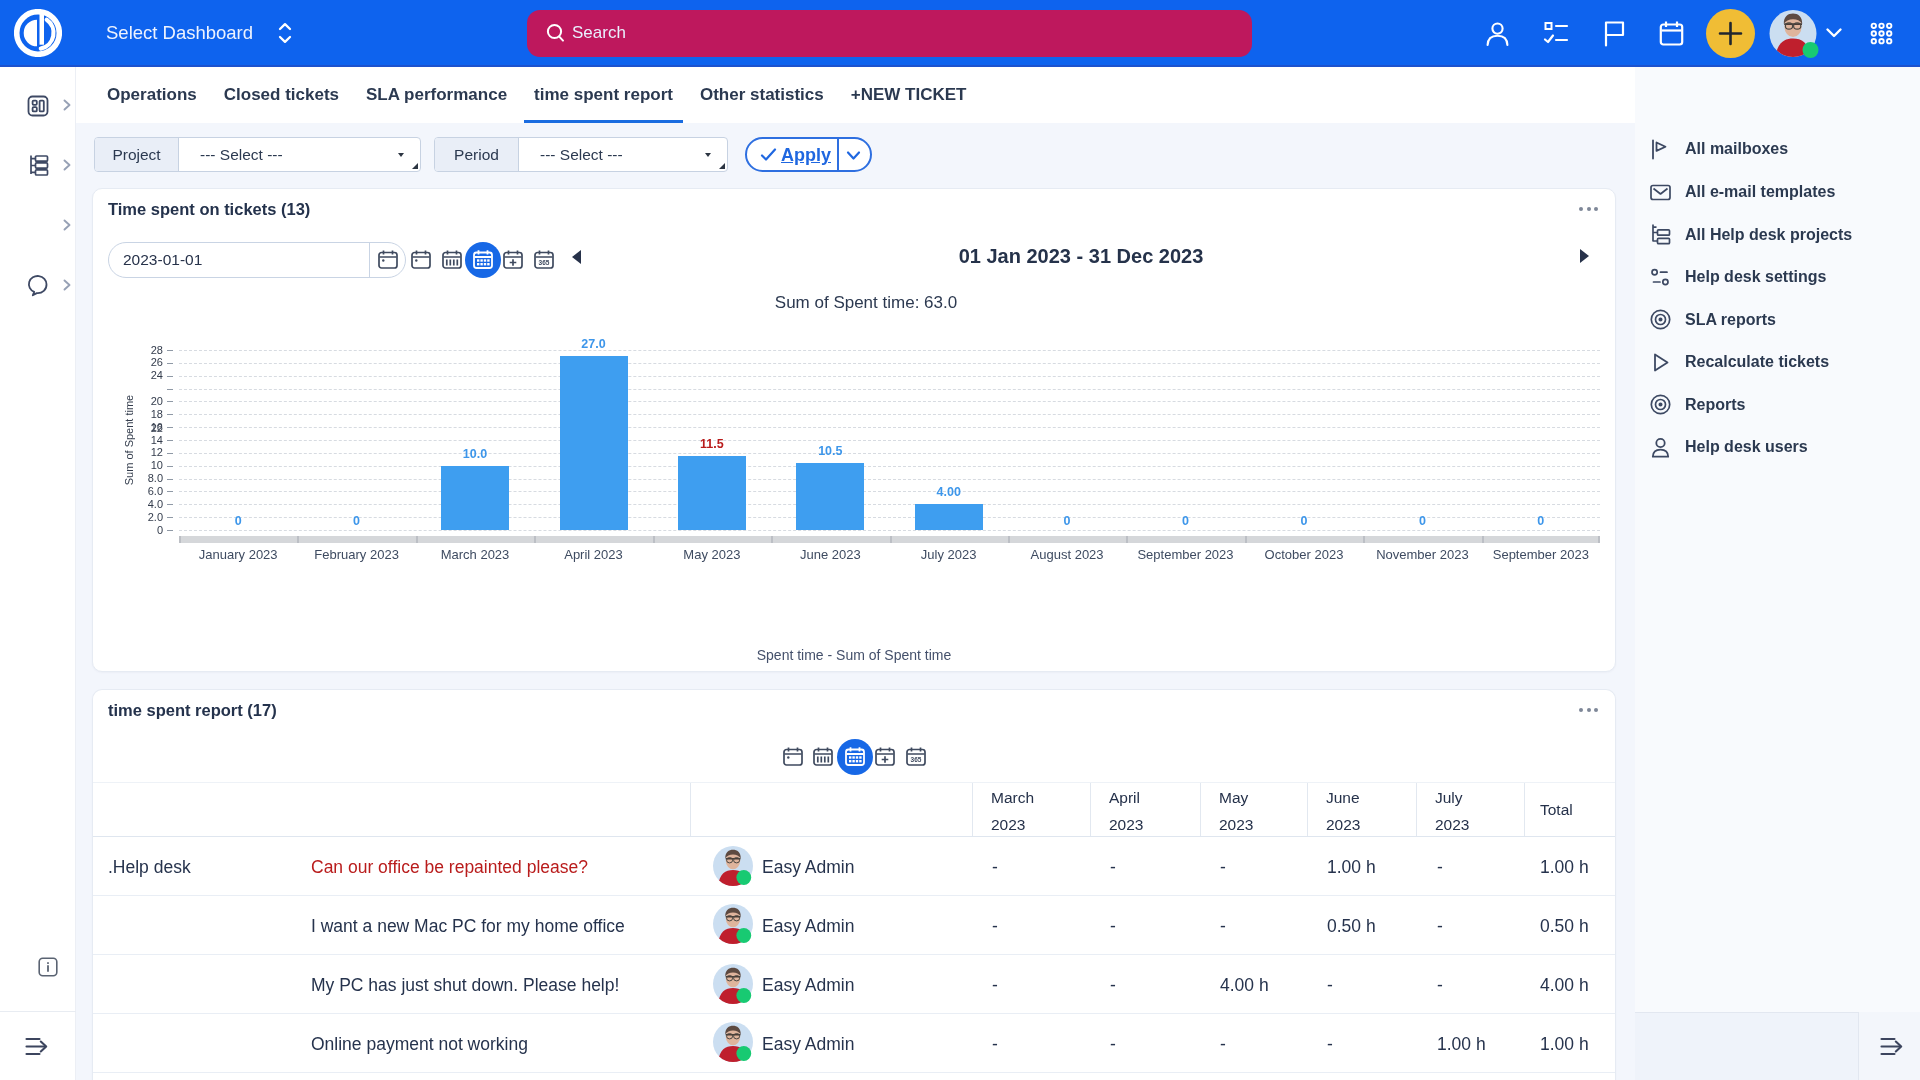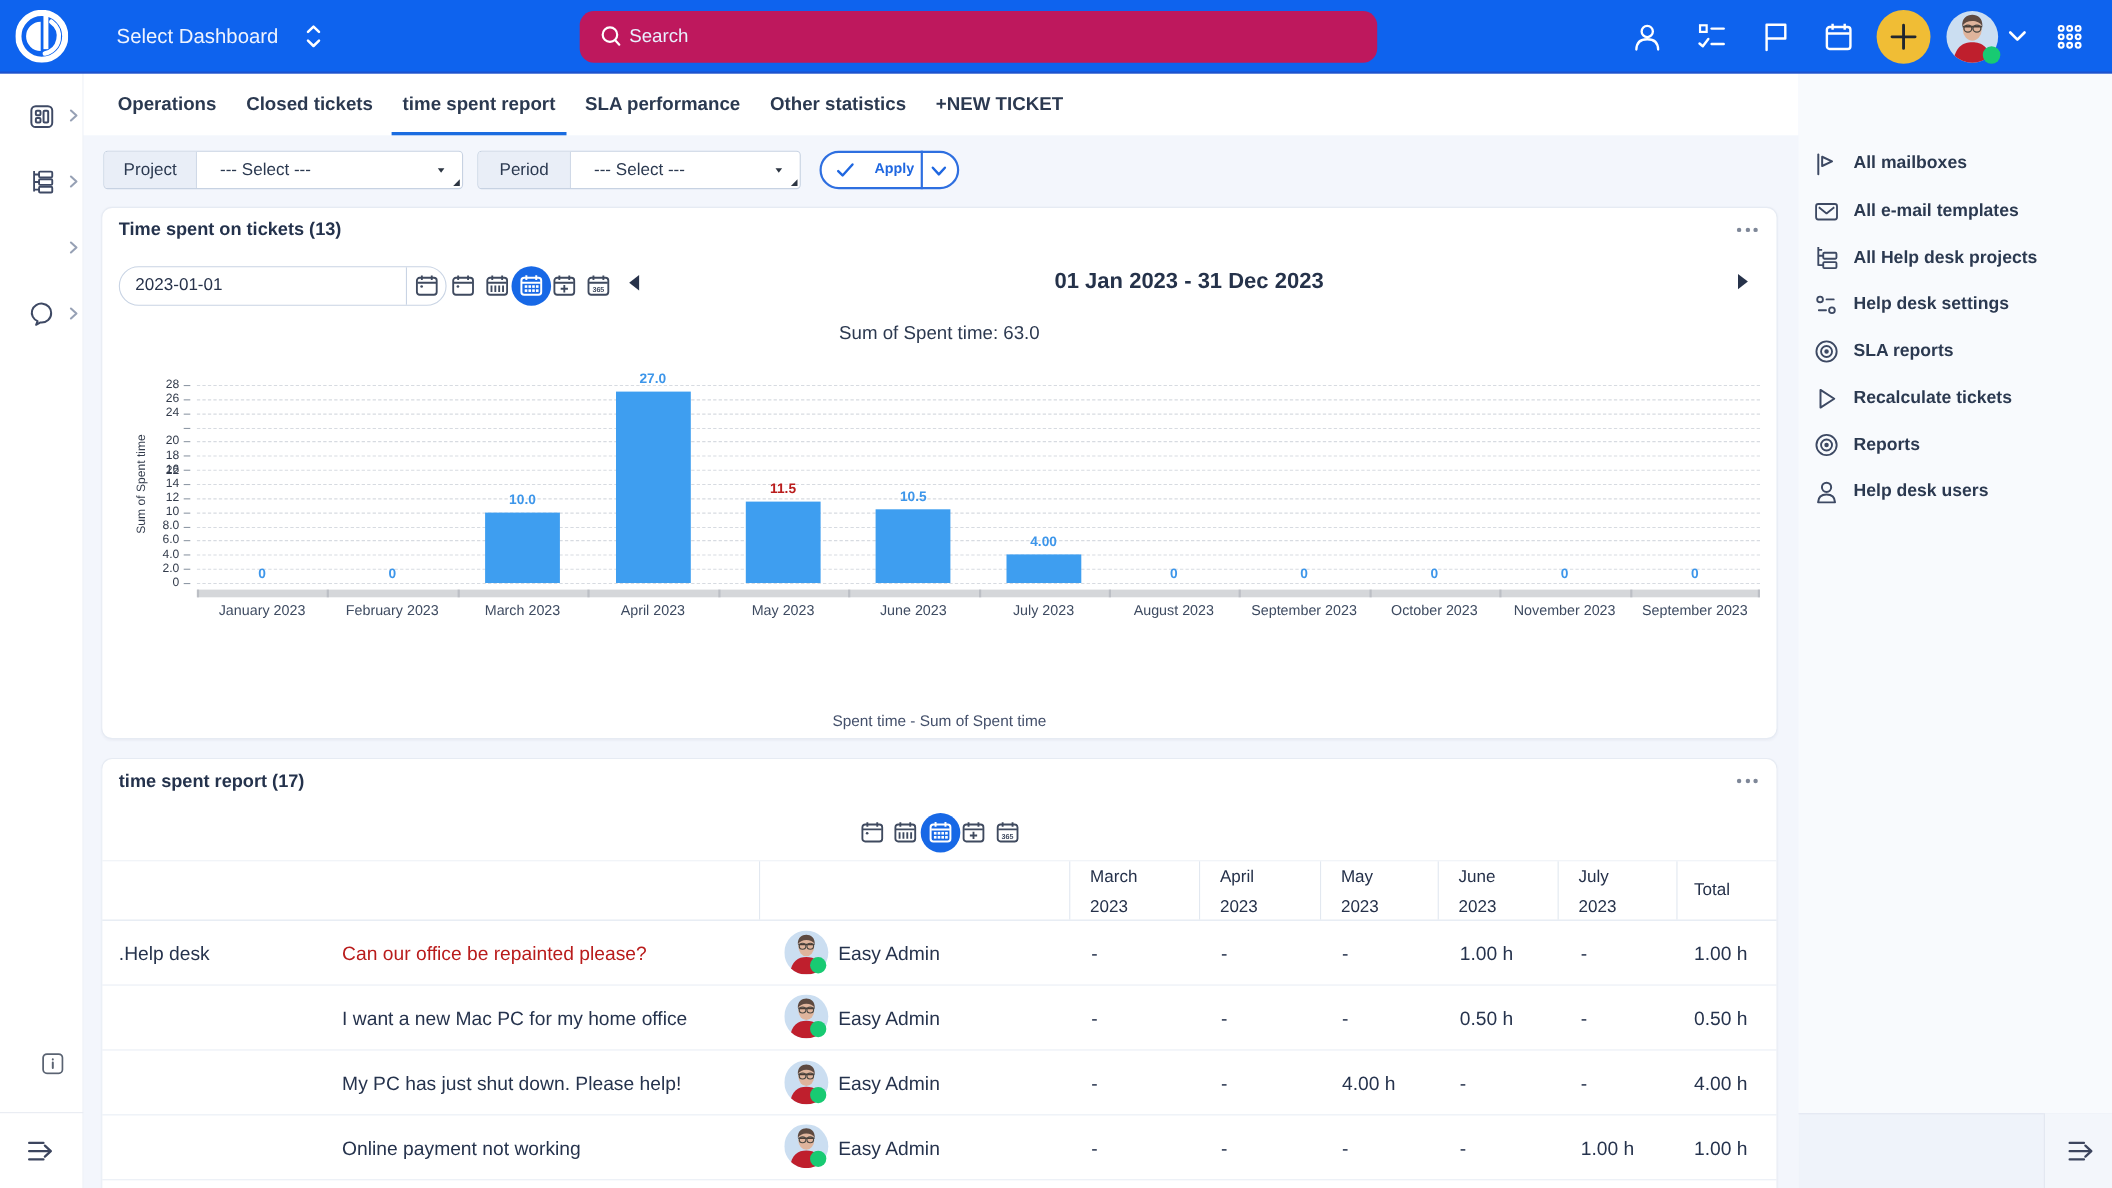--- a/index.html
+++ b/index.html
@@ -148,22 +148,22 @@
       <path d="M1.5,12.5 L20,12.5"></path>
       <path d="M1.5,20 L14.5,20"></path>
       <path d="M15.8,7.5 L21.2,12.5 L15.8,17.5"></path>
     </g>
   </svg>
 </div>
 <div id="main">
   <div id="tabbar">
     <div class="tab">Operations</div>
     <div class="tab">Closed tickets</div>
+    <div class="tab">SLA performance</div>
     <div class="tab active">time spent report</div>
-    <div class="tab">SLA performance</div>
     <div class="tab">Other statistics</div>
     <div class="tab">+NEW TICKET</div>
   </div>
   <div class="fgroup" style="left:18px;">
     <div class="flabel" style="width:84px;">Project</div>
     <div class="fselect" style="width:241px;">--- Select ---
       <div class="caret" style="right:16px; top:15px;"></div>
       <div class="cornertri"></div>
     </div>
   </div>
@@ -171,21 +171,21 @@
     <div class="flabel" style="width:84px;">Period</div>
     <div class="fselect" style="width:208px;">--- Select ---
       <div class="caret" style="right:16px; top:15px;"></div>
       <div class="cornertri"></div>
     </div>
   </div>
   <div class="abs" style="left:669px; top:71px; width:127px; height:35px; border:2px solid #2e6fe0; border-radius:18px; background:#ffffff;">
     <svg class="abs" style="left:13px; top:8px;" width="17" height="16" viewBox="0 0 17 16">
         <path d="M2,8.5 L6,12.5 L15,2.5" fill="none" stroke="#1f67e0" stroke-width="2.2" stroke-linecap="round" stroke-linejoin="round"></path>
       </svg>
-    <div class="abs" style="left:48px; top:6px; font-size:13px; font-weight:700; color:#1f67e0;">Apply</div>
+    <div class="abs" style="left:34px; top:6px; font-size:18px; font-weight:700; color:#1f67e0;text-decoration:underline;">Apply</div>
     <div class="abs" style="left:90px; top:-2px; width:2px; height:35px; background:#2e6fe0;"></div>
     <svg class="abs" style="left:98px; top:11px;" width="17" height="12" viewBox="0 0 17 12">
         <path d="M3,2.5 L8.5,8.5 L14,2.5" fill="none" stroke="#1f67e0" stroke-width="2.2" stroke-linecap="round" stroke-linejoin="round"></path>
       </svg>
   </div>
   <div class="card" id="card1">
     <div class="cardtitle">Time spent on tickets (13)</div>
     <div class="dots" style="left:1486px; top:18px;">
         <i></i>
         <i></i>
@@ -243,21 +243,21 @@
     <svg class="abs" style="left:440px; top:60px;" width="22" height="22" viewBox="0 0 22 22">
         <g fill="none" stroke="#3f4a5f" stroke-width="1.7">
           <rect x="2" y="3.5" width="18" height="15.5" rx="2.5"></rect>
           <path d="M6.5,1.5 L6.5,5.5 M15.5,1.5 L15.5,5.5 M2.5,8 L19.5,8"></path>
         </g>
         <text x="11" y="16.3" font-size="6.5" font-weight="bold" fill="#3f4a5f" text-anchor="middle" font-family="Liberation Sans">365</text>
       </svg>
     <div class="abs" style="left:479px; top:61px; width:0; height:0; border-top:7px solid transparent; border-bottom:7px solid transparent; border-right:9px solid #27324a;"></div>
     <div class="abs" style="left:1487px; top:60px; width:0; height:0; border-top:7px solid transparent; border-bottom:7px solid transparent; border-left:9px solid #27324a;"></div>
     <div class="abs" style="left:688px; top:56px; width:600px; text-align:center; font-size:20px; font-weight:700; color:#25324a;">01 Jan 2023 - 31 Dec 2023</div>
-    <div class="abs" style="left:0; top:104px; width:100%; text-align:center; font-size:17px; color:#2c3950;">Sum of Spent time: 63.0</div>
+    <div class="abs" style="left:12px; top:104px; width:100%; text-align:center; font-size:17px; color:#2c3950;">Sum of Spent time: 63.0</div>
     <div class="abs" style="left:-44px; top:245px; width:160px; text-align:center; font-size:11px; color:#333c4c; transform:rotate(-90deg);">Sum of Spent time</div>
     <div class="abs" style="left:30px; top:154.5px; width:40px; text-align:right; font-size:11px; color:#333c4c;">28</div>
     <div class="abs" style="left:74px; top:161.0px; width:6px; border-top:1px solid #8f99a6;"></div>
     <div class="abs" style="left:86px; top:161.0px; width:1421px; border-top:1px dashed #d7dbe1;"></div>
     <div class="abs" style="left:30px; top:167.4px; width:40px; text-align:right; font-size:11px; color:#333c4c;">26</div>
     <div class="abs" style="left:74px; top:173.9px; width:6px; border-top:1px solid #8f99a6;"></div>
     <div class="abs" style="left:86px; top:173.9px; width:1421px; border-top:1px dashed #d7dbe1;"></div>
     <div class="abs" style="left:30px; top:180.2px; width:40px; text-align:right; font-size:11px; color:#333c4c;">24</div>
     <div class="abs" style="left:74px; top:186.7px; width:6px; border-top:1px solid #8f99a6;"></div>
     <div class="abs" style="left:86px; top:186.7px; width:1421px; border-top:1px dashed #d7dbe1;"></div>

